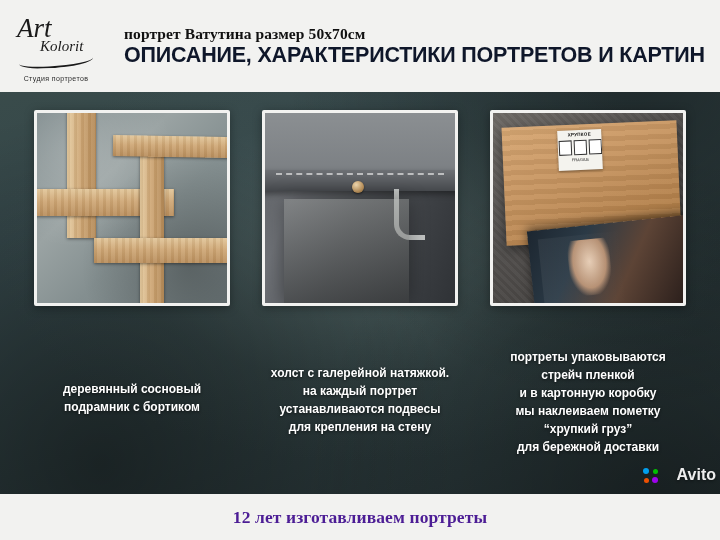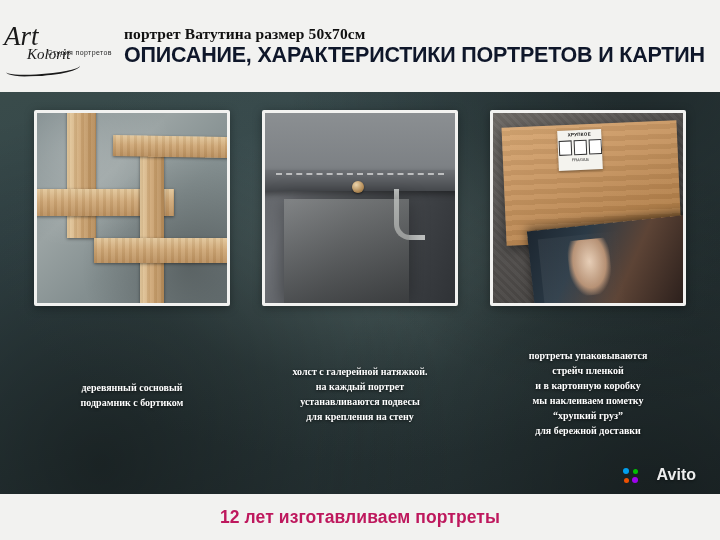--- a/index.html
+++ b/index.html
@@ -40,21 +40,21 @@
     width: 720px;
     height: 92px;
     background: #f2f2f0;
     display: flex;
     align-items: stretch;
   }
   .logo-box {
     width: 112px;
     flex: 0 0 112px;
     display: flex;
-    flex-direction: row;
+    flex-direction: column;
     align-items: center;
     justify-content: center;
     padding-top: 4px;
     box-sizing: border-box;
   }
   .logo-mark {
     position: relative;
     width: 86px;
     height: 52px;
     display: flex;
@@ -211,53 +211,53 @@
   .p3-art::before { content:""; position:absolute; left:24%; top:16%; width:26%; height:64%;
     background: radial-gradient(ellipse at 50% 40%, #e6cdb5 0%, #b58f72 55%, rgba(60,40,30,0) 75%); }
   .p3-art::after { content:""; position:absolute; left:6%; top:10%; width:88%; height:80%;
     background: linear-gradient(90deg, rgba(255,255,255,0.06), rgba(255,255,255,0) 60%); }
 
   
   .caption {
     position: absolute;
     color: #ffffff;
     font-weight: bold;
-    font-size: 10px;
+    font-size: 12px;
     line-height: 1.5;
     text-align: center;
     text-shadow: 0 1px 3px rgba(0,0,0,0.6);
     white-space: pre-line;
-    font-family: Liberation Serif, serif;
   }
   .c1 { left: 26px;  top: 380px; width: 212px; }
   .c2 { left: 250px; top: 364px; width: 220px; }
   .c3 { left: 476px; top: 348px; width: 224px; }
 
   
   .footer {
     position: absolute;
     left: 0; bottom: 0;
     width: 720px;
     height: 46px;
     background: #f2f2f0;
     display: flex;
     align-items: center;
     justify-content: center;
   }
   .footer-text {
     font-weight: bold;
     font-size: 17.5px;
-    color: #be185d;
+    color: #4c1d95;
     letter-spacing: 0.1px;
+    font-family: Liberation Serif, serif;
   }
 
   
   .watermark {
     position: absolute;
-    right: 24px;
+    right: 4px;
     bottom: 56px;
     display: flex;
     align-items: center;
     gap: 19px;
     opacity: 0.92;
   }
   .wm-dots {
     position: relative;
     width: 15px; height: 15px;
   }

